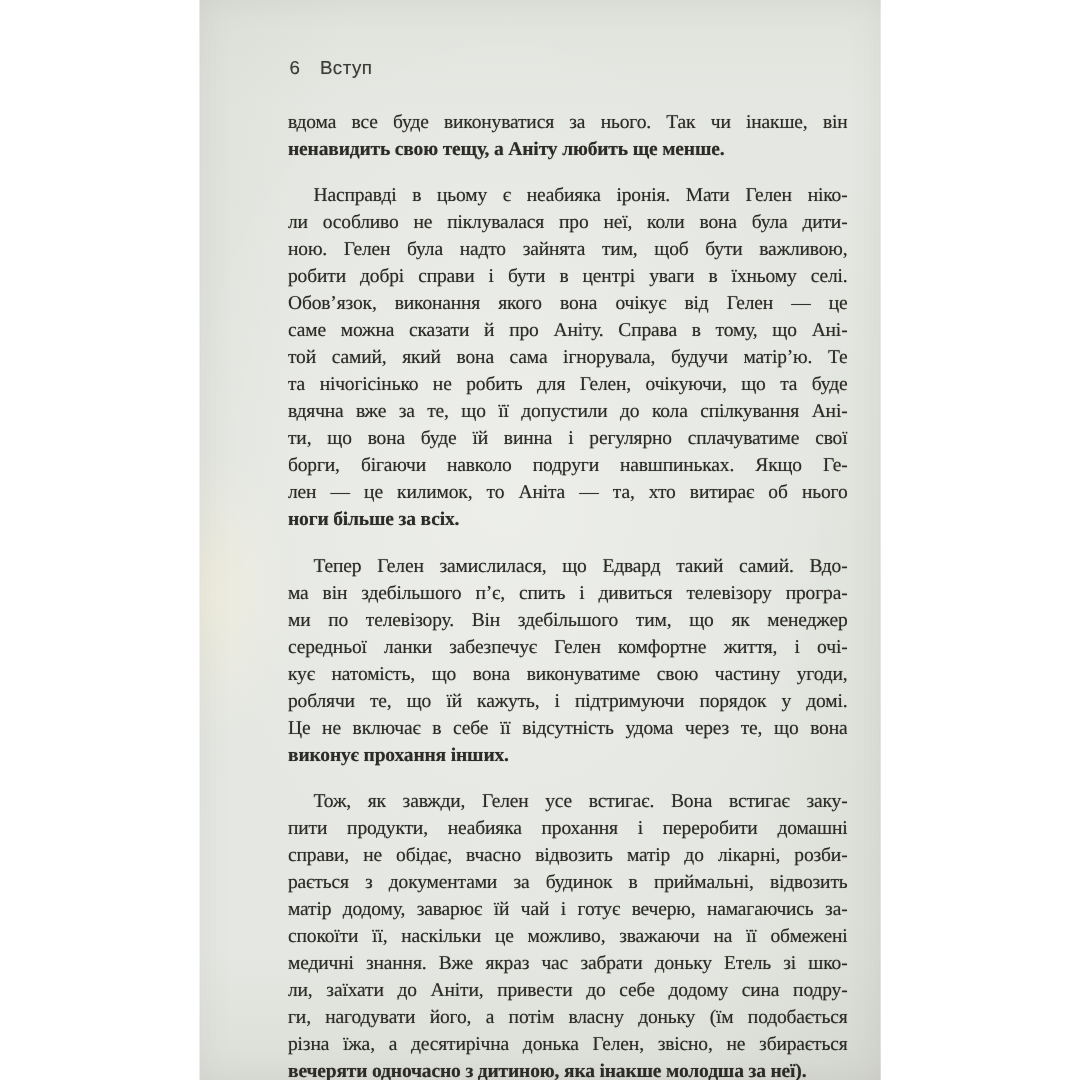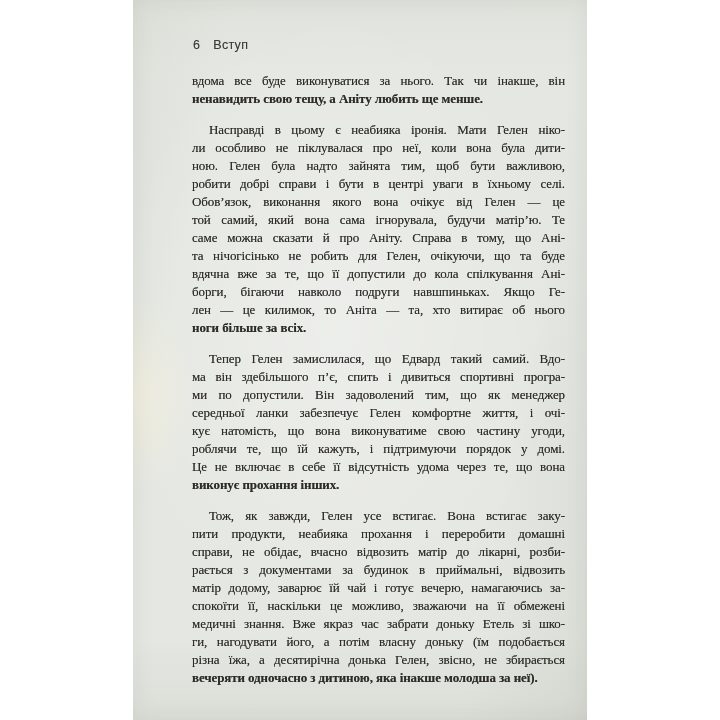--- a/index.html
+++ b/index.html
@@ -80,40 +80,42 @@
       <span>Вступ</span>
     </div>
     <div class="body-text">
         <div class="line">вдома все буде виконуватися за нього. Так чи інакше, він</div>
         <div class="line para-end">ненавидить свою тещу, а Аніту любить ще менше.</div>
         <div class="line para-start">Насправді в цьому є неабияка іронія. Мати Гелен ніко-</div>
         <div class="line">ли особливо не піклувалася про неї, коли вона була дити-</div>
         <div class="line">ною. Гелен була надто зайнята тим, щоб бути важливою,</div>
         <div class="line">робити добрі справи і бути в центрі уваги в їхньому селі.</div>
         <div class="line">Обов’язок, виконання якого вона очікує від Гелен — це</div>
+        <div class="line">саме можна сказати й про Аніту. Справа в тому, що Ані-</div>
         <div class="line">той самий, який вона сама ігнорувала, будучи матір’ю. Те</div>
-        <div class="line">саме можна сказати й про Аніту. Справа в тому, що Ані-</div>
         <div class="line">та нічогісінько не робить для Гелен, очікуючи, що та буде</div>
         <div class="line">вдячна вже за те, що її допустили до кола спілкування Ані-</div>
+        <div class="line">ти, що вона буде їй винна і регулярно сплачуватиме свої</div>
         <div class="line">борги, бігаючи навколо подруги навшпиньках. Якщо Ге-</div>
         <div class="line">лен — це килимок, то Аніта — та, хто витирає об нього</div>
         <div class="line para-end">ноги більше за всіх.</div>
         <div class="line para-start">Тепер Гелен замислилася, що Едвард такий самий. Вдо-</div>
-        <div class="line">ма він здебільшого п’є, спить і дивиться спортивні програ-</div>
-        <div class="line">ми по допустили. Він задоволений тим, що як менеджер</div>
+        <div class="line">ма він здебільшого п’є, спить і дивиться телевізору програ-</div>
+        <div class="line">ми по телевізору. Він здебільшого тим, що як менеджер</div>
         <div class="line">середньої ланки забезпечує Гелен комфортне життя, і очі-</div>
         <div class="line">кує натомість, що вона виконуватиме свою частину угоди,</div>
         <div class="line">роблячи те, що їй кажуть, і підтримуючи порядок у домі.</div>
         <div class="line">Це не включає в себе її відсутність удома через те, що вона</div>
         <div class="line para-end">виконує прохання інших.</div>
         <div class="line para-start">Тож, як завжди, Гелен усе встигає. Вона встигає заку-</div>
         <div class="line">пити продукти, неабияка прохання і переробити домашні</div>
         <div class="line">справи, не обідає, вчасно відвозить матір до лікарні, розби-</div>
         <div class="line">рається з документами за будинок в приймальні, відвозить</div>
         <div class="line">матір додому, заварює їй чай і готує вечерю, намагаючись за-</div>
         <div class="line">спокоїти її, наскільки це можливо, зважаючи на її обмежені</div>
         <div class="line">медичні знання. Вже якраз час забрати доньку Етель зі шко-</div>
+        <div class="line">ли, заїхати до Аніти, привести до себе додому сина подру-</div>
         <div class="line">ги, нагодувати його, а потім власну доньку (їм подобається</div>
         <div class="line">різна їжа, а десятирічна донька Гелен, звісно, не збирається</div>
         <div class="line para-end">вечеряти одночасно з дитиною, яка інакше молодша за неї).</div>
       </div>
   </div>
 </div>
 
 </body></html>

